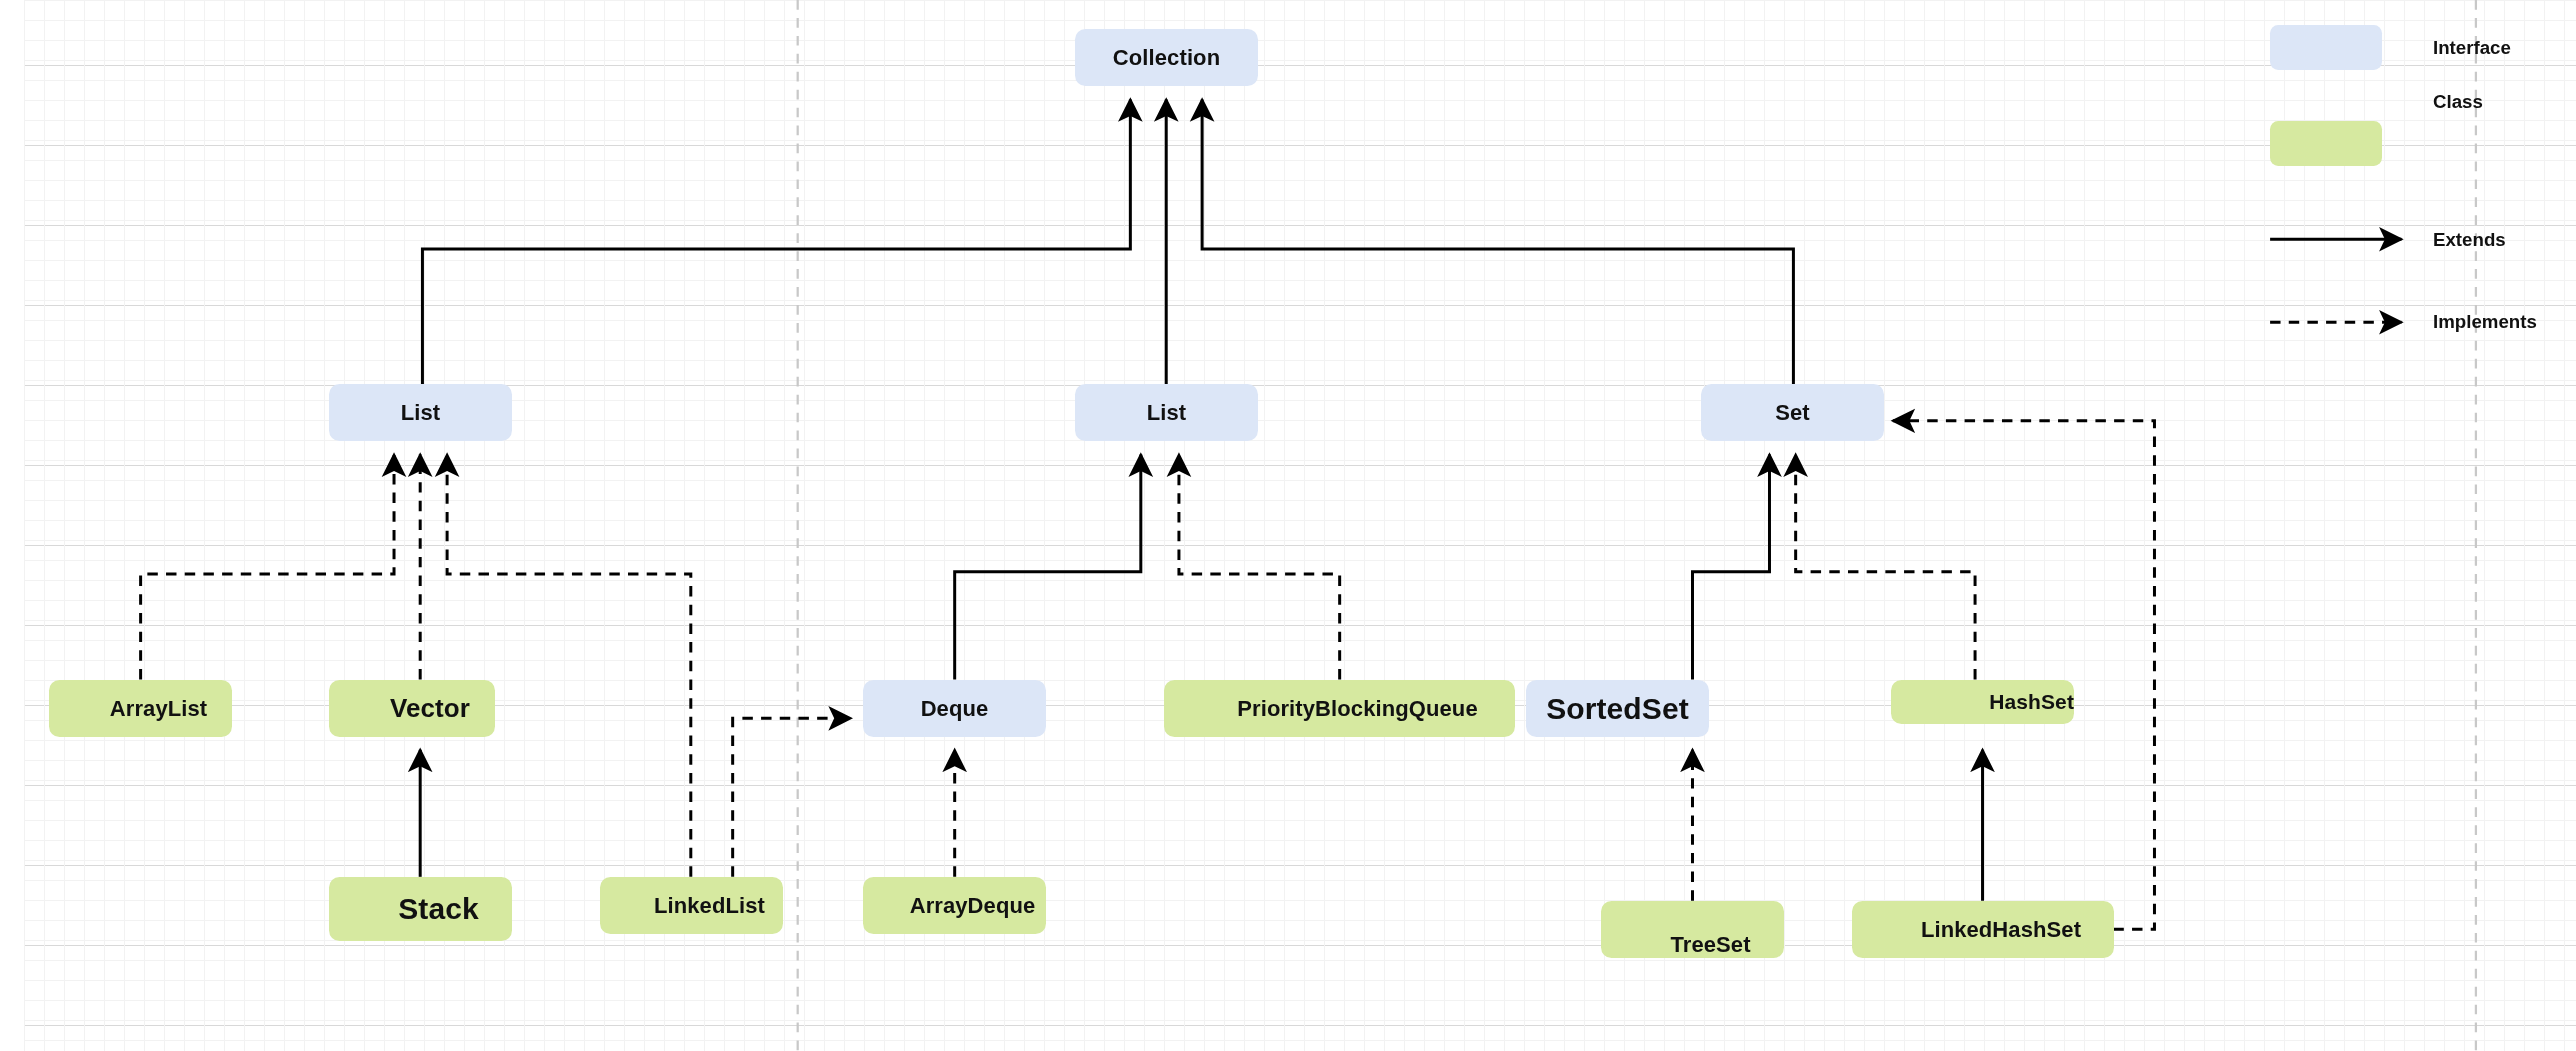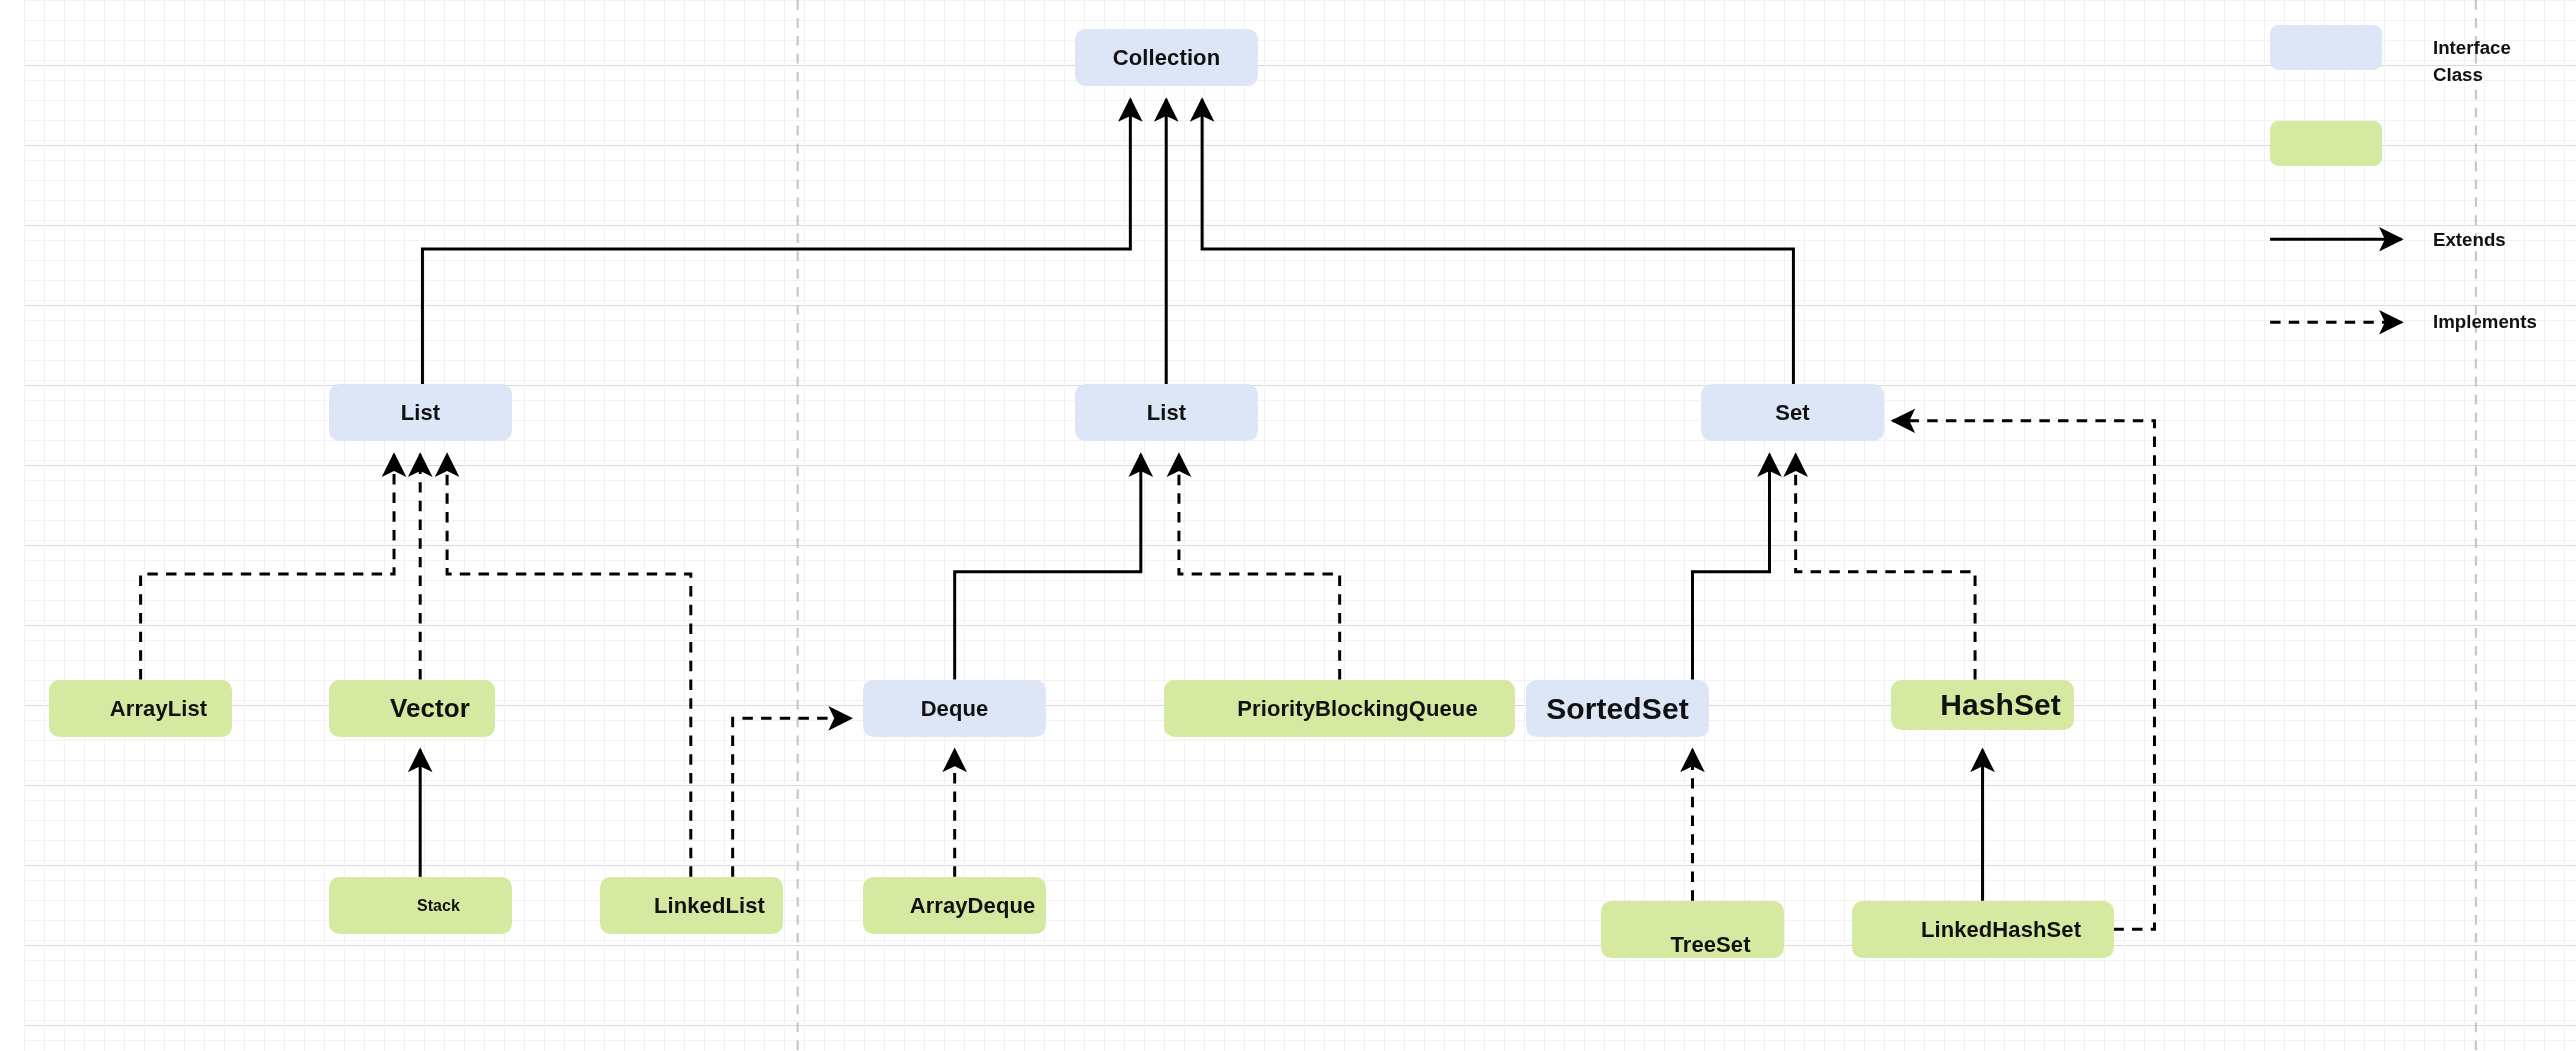--- a/index.html
+++ b/index.html
@@ -110,24 +110,24 @@
       </div>
       <div class="node iface" style="left: 839px; top: 680px; width: 183px; height: 57px; font-size: 22px;">
         <span>Deque</span>
       </div>
       <div class="node klass" style="left: 1140px; top: 680px; width: 351px; height: 57px; font-size: 22px;">
         <span>PriorityBlockingQueue</span>
       </div>
       <div class="node iface" style="left: 1502px; top: 680px; width: 183px; height: 57px; font-size: 30px;">
         <span>SortedSet</span>
       </div>
-      <div class="node klass" style="left: 1867px; top: 680px; width: 183px; height: 50px; font-size: 30px;">
+      <div class="node klass" style="left: 1867px; top: 680px; width: 183px; height: 44px; font-size: 21px; justify-content: flex-end;">
         <span>HashSet</span>
       </div>
-      <div class="node klass" style="left: 305px; top: 877px; width: 183px; height: 57px; font-size: 16px;">
+      <div class="node klass" style="left: 305px; top: 877px; width: 183px; height: 64px; font-size: 30px;">
         <span>Stack</span>
       </div>
       <div class="node klass" style="left: 576px; top: 877px; width: 183px; height: 57px; font-size: 22px;">
         <span>LinkedList</span>
       </div>
       <div class="node klass" style="left: 839px; top: 877px; width: 183px; height: 57px; font-size: 22px;">
         <span>ArrayDeque</span>
       </div>
       <div class="node klass" style="left: 1577px; top: 901px; width: 183px; height: 57px; font-size: 22px; align-items: flex-end;">
         <span>TreeSet</span>
@@ -135,21 +135,21 @@
       <div class="node klass" style="left: 1828px; top: 901px; width: 262px; height: 57px; font-size: 22px;">
         <span>LinkedHashSet</span>
       </div>
     </div>
 
   <div class="legend">
     <div class="legend-sw iface" style="left:2246px;top:25px;"></div>
     <div class="legend-label" style="left:2409px;top:37px;">Interface</div>
 
     <div class="legend-sw klass" style="left:2246px;top:121px;"></div>
-    <div class="legend-label" style="left:2409px;top:64px;">Class</div>
+    <div class="legend-label" style="left:2409px;top:91px;">Class</div>
 
     <svg style="position:absolute;left:2246px;top:228px;width:142px;height:22.4px;overflow:visible;" viewBox="0 0 190 30" width="142" height="22.4">
       <line x1="0" y1="15" x2="176" y2="15" stroke="#000000" stroke-width="4" marker-end="url(#arrow-solid)"></line>
     </svg>
     <div class="legend-label" style="left:2409px;top:229px;">Extends</div>
 
     <svg style="position:absolute;left:2246px;top:311px;width:142px;height:22.4px;overflow:visible;" viewBox="0 0 190 30" width="142" height="22.4">
       <line x1="0" y1="15" x2="176" y2="15" stroke="#000000" stroke-width="4" stroke-dasharray="14 11" marker-end="url(#arrow-dashed)"></line>
     </svg>
     <div class="legend-label" style="left:2409px;top:311px;">Implements</div>

